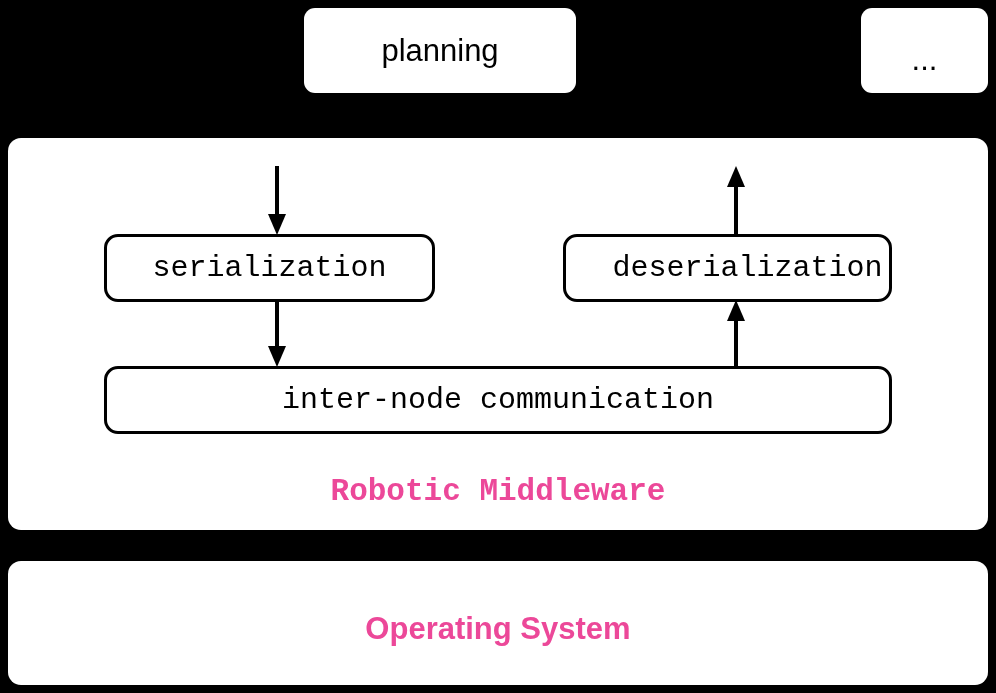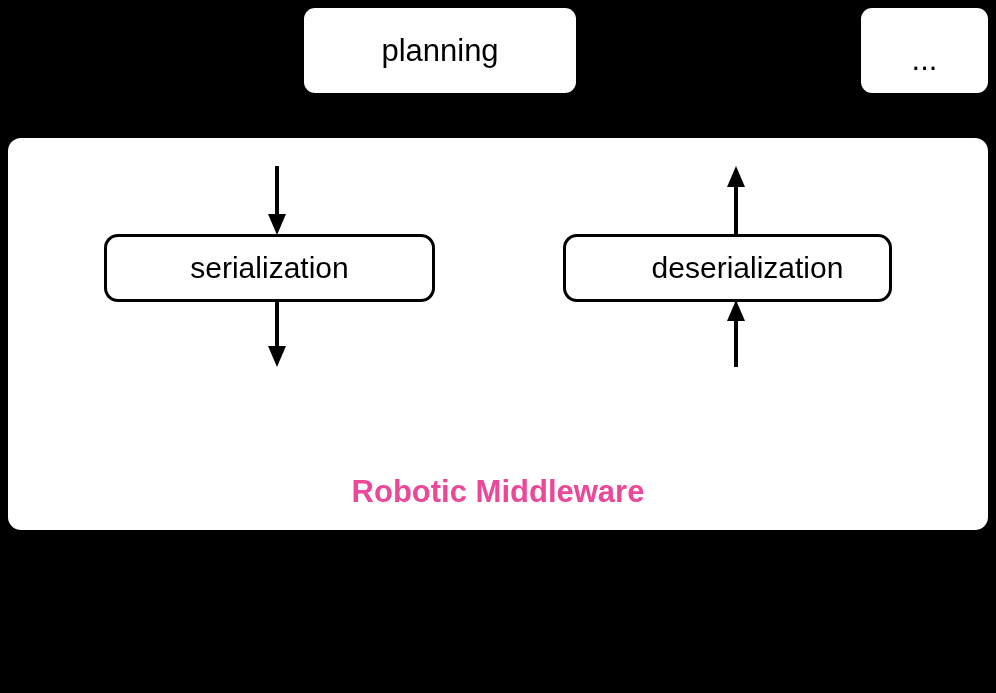--- a/index.html
+++ b/index.html
@@ -92,21 +92,21 @@
 
   <div class="node-box" style="left:304px; top:8px; width:272px; height:85px;">
     <span class="node-box-label">planning</span>
   </div>
 
 
   <div class="node-box" style="left:861px; top:8px; width:127px; height:85px;">
     <span class="node-box-label ellipsis">...</span>
   </div>
 
-  <div class="panel" style="left:8px; top:138px; width:980px; height:392px;">
+  <div class="panel" style="left:8px; top:138px; width:980px; height:392px;font-family:Liberation Mono, monospace;">
 
     <div class="arrow" style="left:253px; top:28px;">
       <svg width="32" height="70" viewBox="0 0 32 70">
         <line x1="16" y1="0" x2="16" y2="58" stroke="#000000" stroke-width="4"></line>
         <polygon points="16,69 7,48 25,48" fill="#000000"></polygon>
       </svg>
     </div>
 
     <div class="arrow" style="left:712px; top:28px;">
       <svg width="32" height="70" viewBox="0 0 32 70">
@@ -130,18 +130,24 @@
       </svg>
     </div>
 
     <div class="arrow" style="left:712px; top:162px;">
       <svg width="32" height="68" viewBox="0 0 32 68">
         <line x1="16" y1="67" x2="16" y2="11" stroke="#000000" stroke-width="4"></line>
         <polygon points="16,0 7,21 25,21" fill="#000000"></polygon>
       </svg>
     </div>
 
+    <div class="inner-box" style="left:96px; top:228px; width:788px; height:68px;">
+      <span class="inner-box-label">inter-node communication</span>
+    </div>
 
     <div class="panel-label" style="top:336px; font-size:31px;">Robotic Middleware</div>
   </div>
 
+  <div class="panel" style="left:8px; top:561px; width:980px; height:124px;">
+    <div class="panel-label" style="top:50px; font-size:31px;">Operating System</div>
+  </div>
 
 </div>
 
 </body></html>

